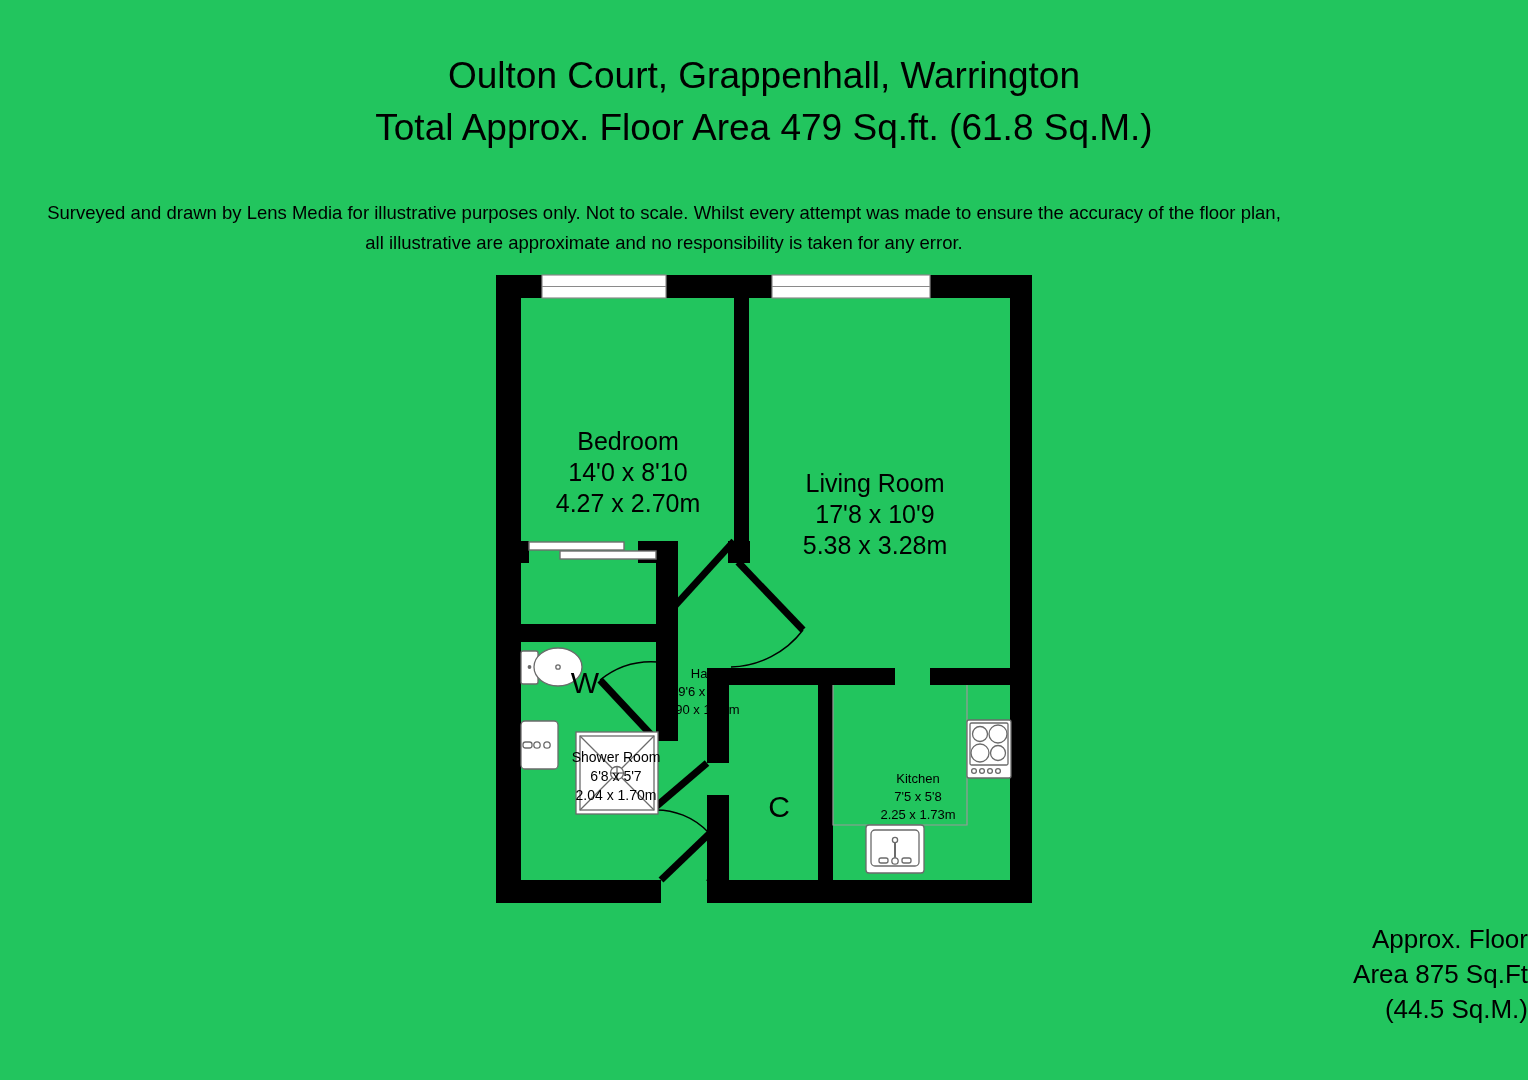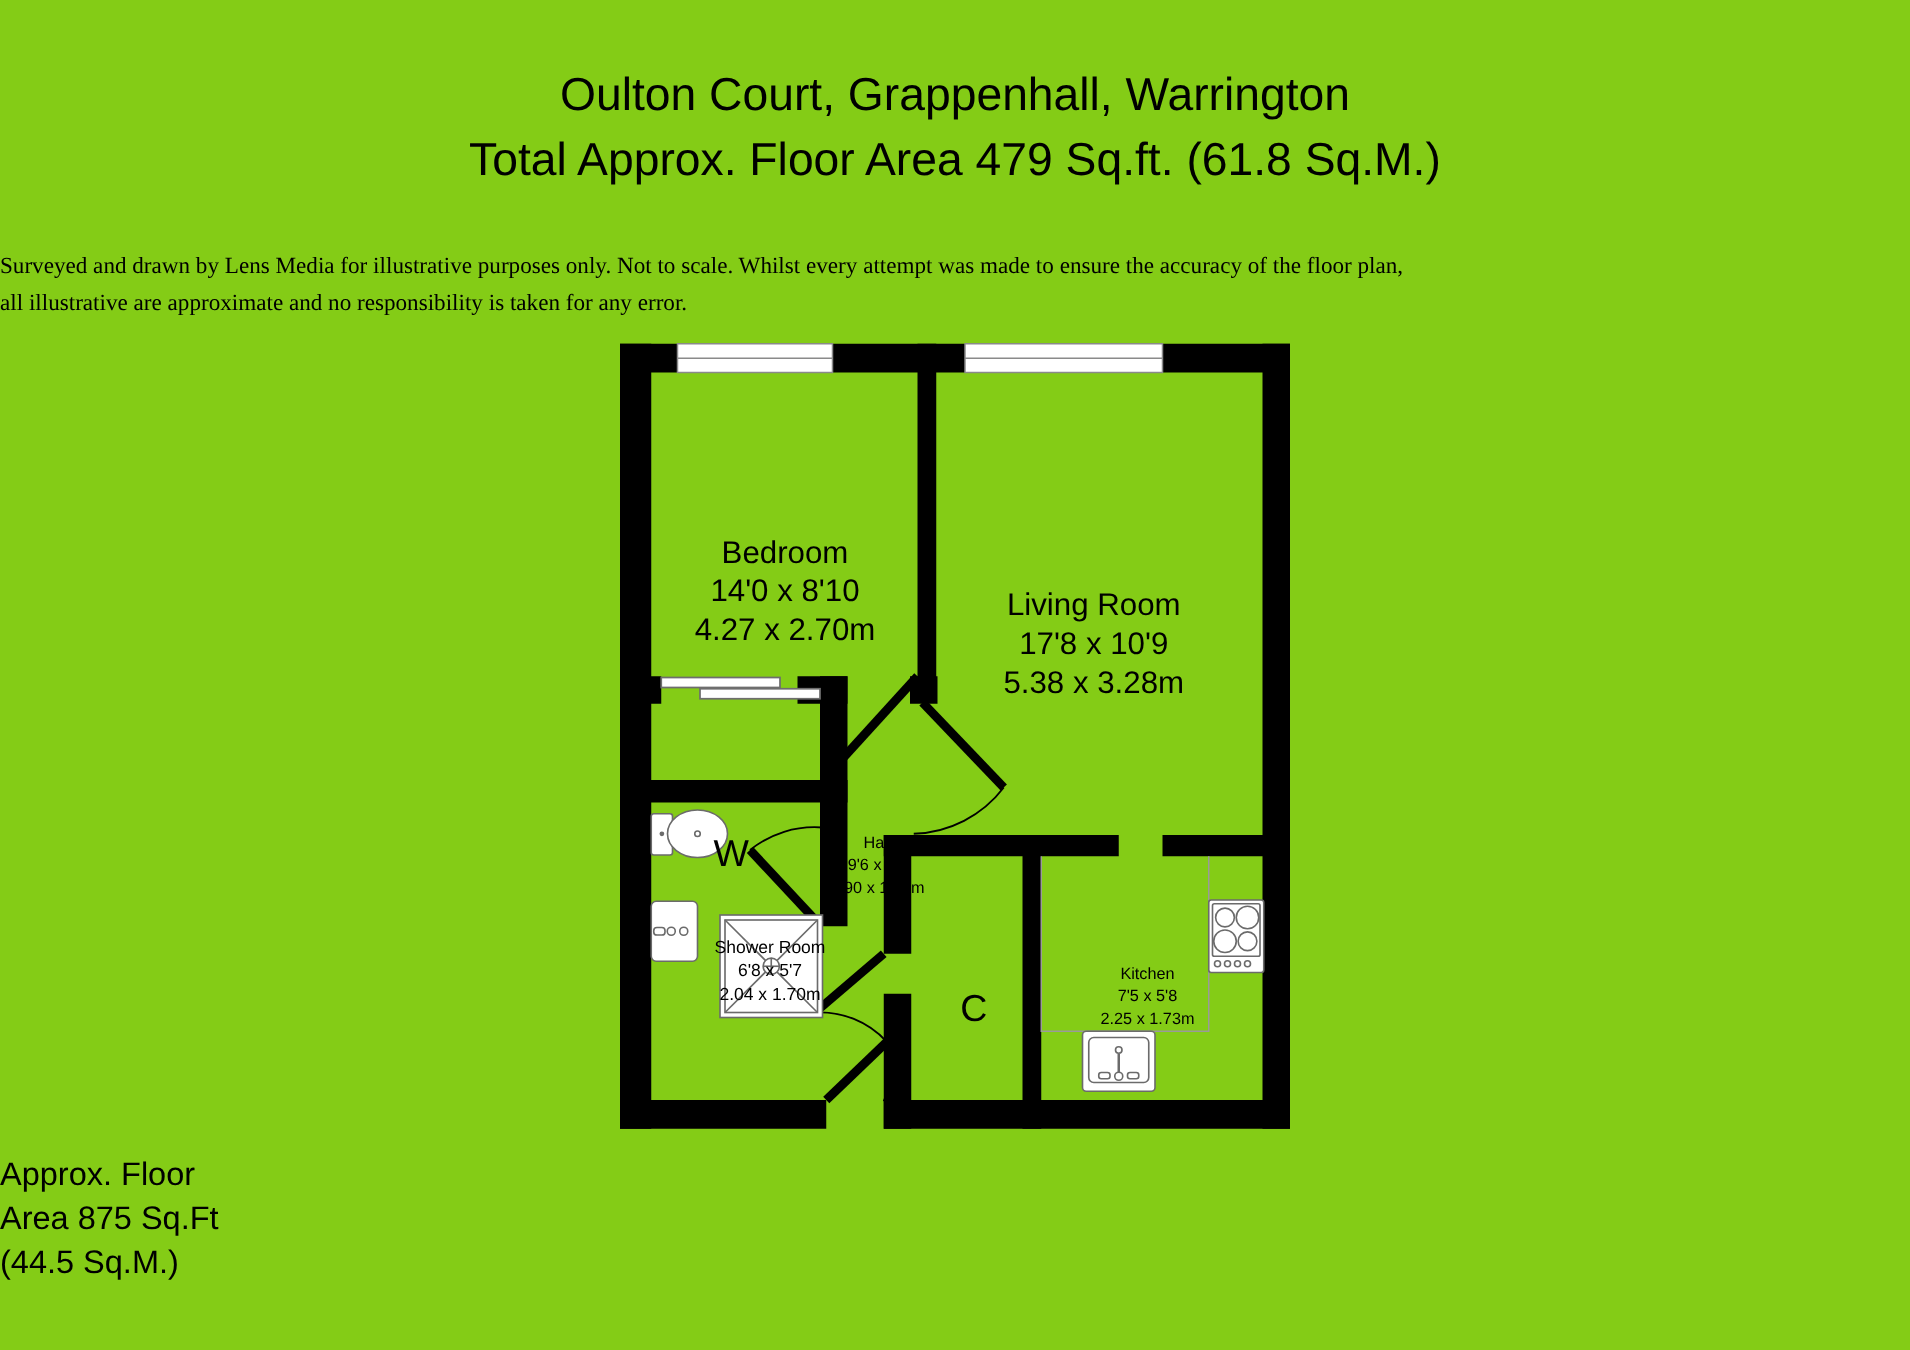--- a/index.html
+++ b/index.html
@@ -13,21 +13,21 @@
     height: 1080px;
     font-family: "Liberation Sans", sans-serif;
     color: #000000;
     overflow: hidden;
     position: relative;
   }
   .page {
     position: relative;
     width: 1528px;
     height: 1080px;
-    background: #84cc16;
+    background: #22c55e;
   }
   .title-block {
     position: absolute;
     top: 50px;
     left: 0;
     width: 1528px;
     text-align: center;
   }
   .title-line-1 {
     font-size: 37px;
@@ -38,41 +38,41 @@
   .title-line-2 {
     font-size: 37px;
     line-height: 52px;
     white-space: nowrap;
   }
   .disclaimer {
     position: absolute;
     top: 198px;
     left: 0;
     width: 1328px;
-    font-family: Liberation Serif, serif;
+    text-align: center;
   }
   .disclaimer div {
     font-size: 18.5px;
     line-height: 30px;
     white-space: nowrap;
   }
   .plan-wrap {
     position: absolute;
     top: 270px;
     left: 470px;
     width: 590px;
     height: 650px;
     text-align: center;
   }
   .footer {
     position: absolute;
     top: 922px;
     left: 0;
     width: 1528px;
-    text-align: left;
+    text-align: right;
   }
   .footer div {
     font-size: 26px;
     line-height: 35px;
   }
   svg { display: block; }
   text { font-family: "Liberation Sans", sans-serif; fill: #000; }
 </style>
 </head>
 <body>

